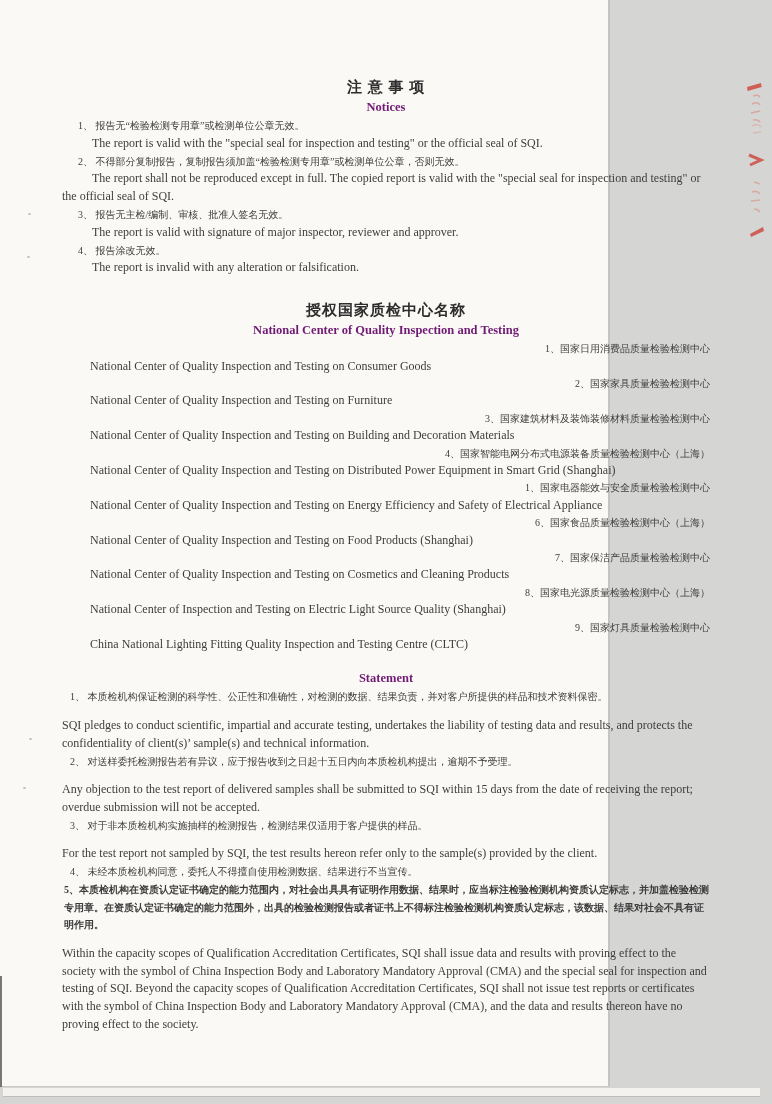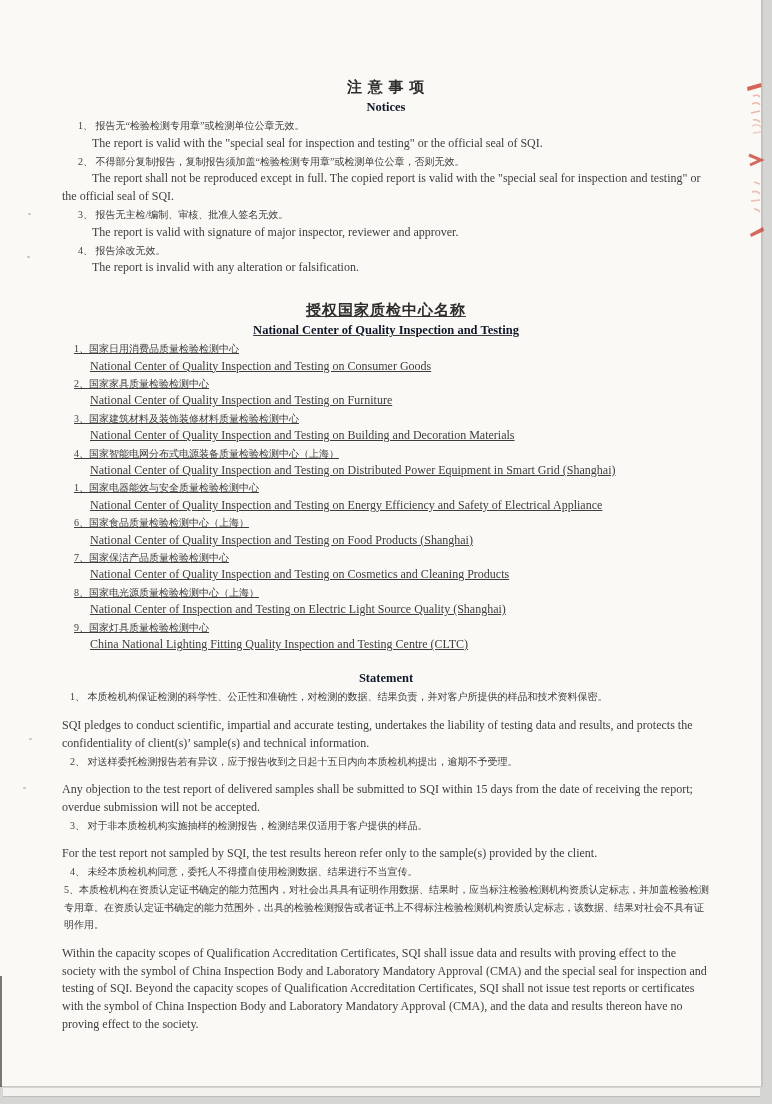--- a/index.html
+++ b/index.html
@@ -5,21 +5,21 @@
   html, body { margin: 0; padding: 0; }
   body {
     width: 772px; height: 1104px;
     background: #d5d5d4;
     position: relative;
     overflow: hidden;
     font-family: "Liberation Serif", "DejaVu Serif", serif;
   }
   .paper {
     position: absolute; left: 0; top: 0;
-    width: 763px; height: 1087px;
+    width: 610px; height: 1087px;
     background: #fbf9f5;
     border-right: 2px solid #c6c4c1;
     border-bottom: 1px solid #ccc9c3;
     box-sizing: border-box;
     padding-left: 48px;
   }
   .under-sheet {
     position: absolute; left: 3px; top: 1088px;
     width: 757px; height: 8px;
     background: #f3f2ee;
@@ -37,32 +37,32 @@
     font-size: 12px;
     line-height: 17.8px;
   }
   .content p, .content h2, .content h3 { margin: 0; }
   .t-zh {
     font-size: 15px; font-weight: bold; text-align: center;
     color: #2d2d2d; line-height: 22px; letter-spacing: 1px;
   }
   .t-en {
     font-size: 12.5px; font-weight: bold; text-align: center;
-    color: #0f172a; line-height: 19px;
+    color: #701a75; line-height: 19px;
   }
   .sec.notices { padding-top: 76px; }
-  .sec.centers { padding-top: 22px; line-height: 17.4px; text-decoration: underline; }
+  .sec.centers { padding-top: 22px; line-height: 17.4px; }
   .sec.statement { padding-top: 16px; line-height: 17.7px; }
   .zh { font-size: 10px; }
   .notices .zh { padding-left: 16px; }
   .notices .en { text-indent: 30px; }
-  .centers .zh { padding-left: 12px; }
+  .centers .zh { padding-left: 12px; text-align: right; }
   .centers .en { padding-left: 28px; }
   .statement .zh { padding-left: 8px; }
-  .statement .zh.flush { padding-left: 2px; }
+  .statement .zh.flush { padding-left: 2px; font-weight: bold; }
   .statement .en { text-indent: 0; margin-top: 11px; }
   .speck {
     position: absolute; width: 3px; height: 2px;
     background: #8f8f8f; opacity: .55; border-radius: 50%;
   }
   .red-marks { position: absolute; left: 740px; top: 78px; }
 </style>
 </head>
 <body>
 

